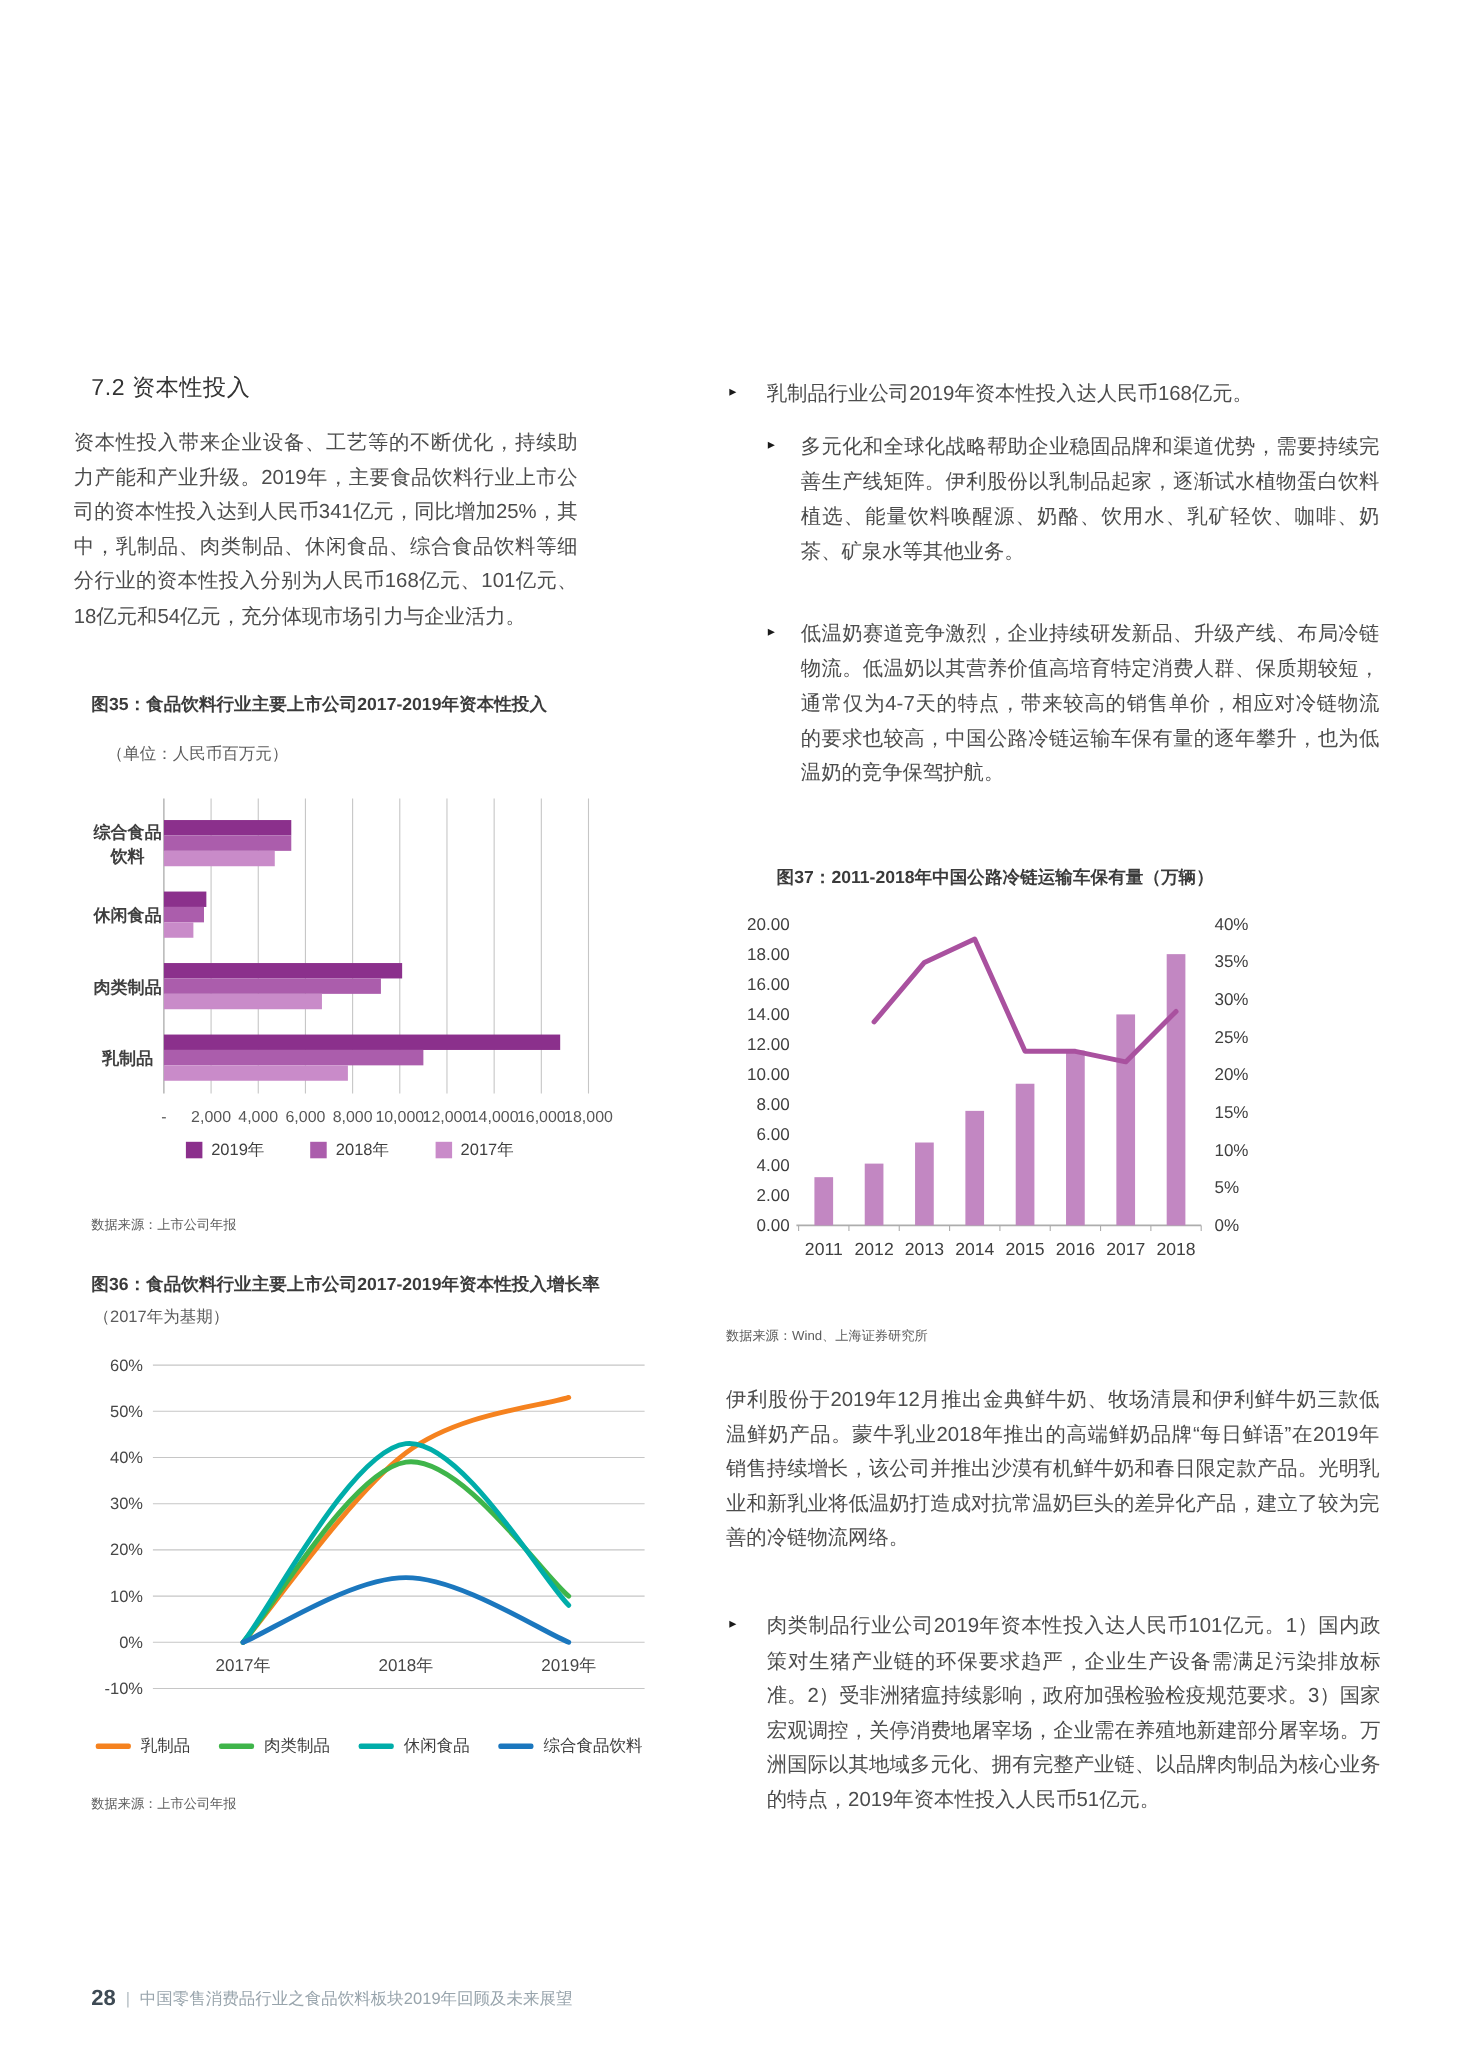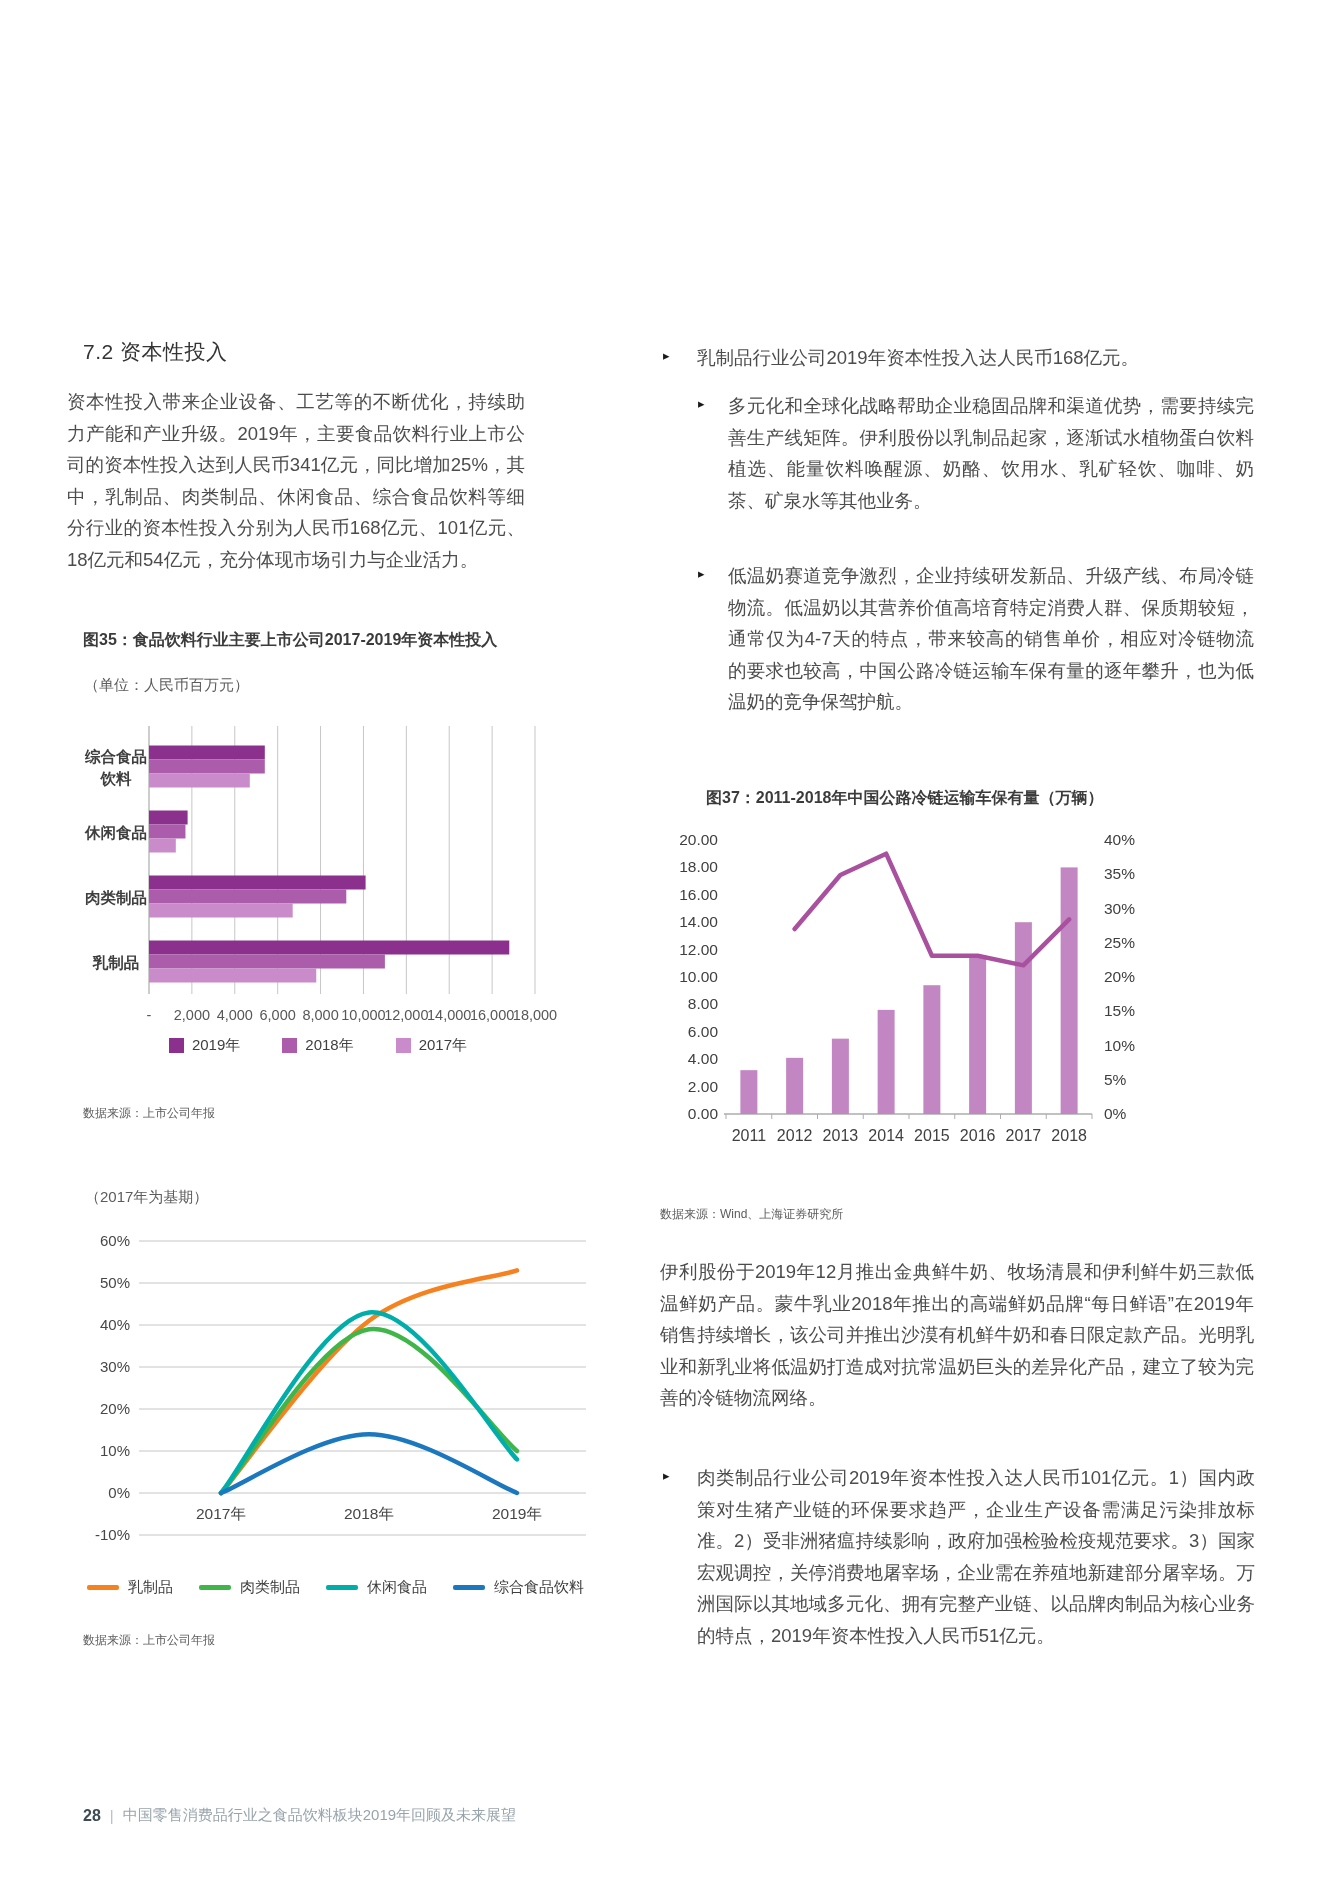--- a/index.html
+++ b/index.html
@@ -14,35 +14,35 @@
   .bullet{display:flex;align-items:flex-start;}
   .bullet-marker{flex:0 0 34px;font-size:13px;color:#1a1a1a;padding-top:6px;}
   .bullet.sub .bullet-marker{flex:0 0 30px;}
   .bullet-text{flex:1;font-size:18.5px;line-height:31.5px;color:#4c4c4c;text-align:justify;}
   .legend-row{display:flex;justify-content:center;align-items:center;}
   .legend-item{display:flex;align-items:center;font-size:15px;color:#3f3f3f;}
   .legend-item .sw-rect{display:inline-block;width:15px;height:15px;margin-right:8px;}
   .legend-item .sw-line{display:inline-block;width:32px;height:4.5px;border-radius:2px;margin-right:9px;}
   svg{display:block;overflow:visible;font-family:inherit;}
   .footer{display:flex;align-items:center;font-size:15px;}
-  .footer .pg{font-weight:700;color:#3e4a54;font-size:16px;}
+  .footer .pg{font-weight:700;color:#3e4a54;font-size:20px;}
   .footer .sep{color:#b5bec4;margin:0 9px;font-size:15px;}
   .footer .doc{color:#98a4ac;}
 </style>
 </head>
 <body>
 
 <div class="page">
 
   <div class="abs section-heading" style="left:83px;top:338px;width:460px;">7.2 资本性投入</div>
 
   <div class="abs body-text" style="left:67px;top:386px;width:458px;">资本性投入带来企业设备、工艺等的不断优化，持续助力产能和产业升级。2019年，主要食品饮料行业上市公司的资本性投入达到人民币341亿元，同比增加25%，其中，乳制品、肉类制品、休闲食品、综合食品饮料等细分行业的资本性投入分别为人民币168亿元、101亿元、18亿元和54亿元，充分体现市场引力与企业活力。</div>
 
   <div class="abs fig-title" style="left:83px;top:630px;width:470px;">图35：食品饮料行业主要上市公司2017-2019年资本性投入</div>
-  <div class="abs fig-sub" style="left:84px;top:676px;">（单位：人民币百万元）</div>
+  <div class="abs fig-sub" style="left:97px;top:676px;">（单位：人民币百万元）</div>
 
   <svg id="chart35" class="abs" style="left:83px;top:716px;" width="490" height="312">
       <line x1="66" y1="10" x2="66" y2="278" stroke="#9b9b9b" stroke-width="1"></line>
       <text x="66" y="304" text-anchor="middle" font-size="14.5" fill="#575757">-</text>
       <line x1="108.88888888888889" y1="10" x2="108.88888888888889" y2="278" stroke="#c6c6c6" stroke-width="1"></line>
       <text x="108.88888888888889" y="304" text-anchor="middle" font-size="14.5" fill="#575757">2,000</text>
       <line x1="151.77777777777777" y1="10" x2="151.77777777777777" y2="278" stroke="#c6c6c6" stroke-width="1"></line>
       <text x="151.77777777777777" y="304" text-anchor="middle" font-size="14.5" fill="#575757">4,000</text>
       <line x1="194.66666666666666" y1="10" x2="194.66666666666666" y2="278" stroke="#c6c6c6" stroke-width="1"></line>
       <text x="194.66666666666666" y="304" text-anchor="middle" font-size="14.5" fill="#575757">6,000</text>
@@ -85,20 +85,21 @@
         <span>2018年</span>
       </span>
       <span class="legend-item">
         <span class="sw-rect" style="background: rgb(201, 139, 201);"></span>
         <span>2017年</span>
       </span>
     </div>
 
   <div class="abs source" style="left:83px;top:1105px;">数据来源：上市公司年报</div>
 
+  <div class="abs fig-title" style="left:83px;top:1158px;width:480px;">图36：食品饮料行业主要上市公司2017-2019年资本性投入增长率</div>
   <div class="abs fig-sub" style="left:85px;top:1188px;">（2017年为基期）</div>
 
   <svg id="chart36" class="abs" style="left:83px;top:1224px;" width="505" height="322">
       <line x1="56" y1="17" x2="503" y2="17" stroke="#c6c6c6" stroke-width="1"></line>
       <text x="47" y="22" text-anchor="end" font-size="15" fill="#474747">60%</text>
       <line x1="56" y1="59" x2="503" y2="59" stroke="#c6c6c6" stroke-width="1"></line>
       <text x="47" y="64" text-anchor="end" font-size="15" fill="#474747">50%</text>
       <line x1="56" y1="101" x2="503" y2="101" stroke="#c6c6c6" stroke-width="1"></line>
       <text x="47" y="106" text-anchor="end" font-size="15" fill="#474747">40%</text>
       <line x1="56" y1="143" x2="503" y2="143" stroke="#c6c6c6" stroke-width="1"></line>

